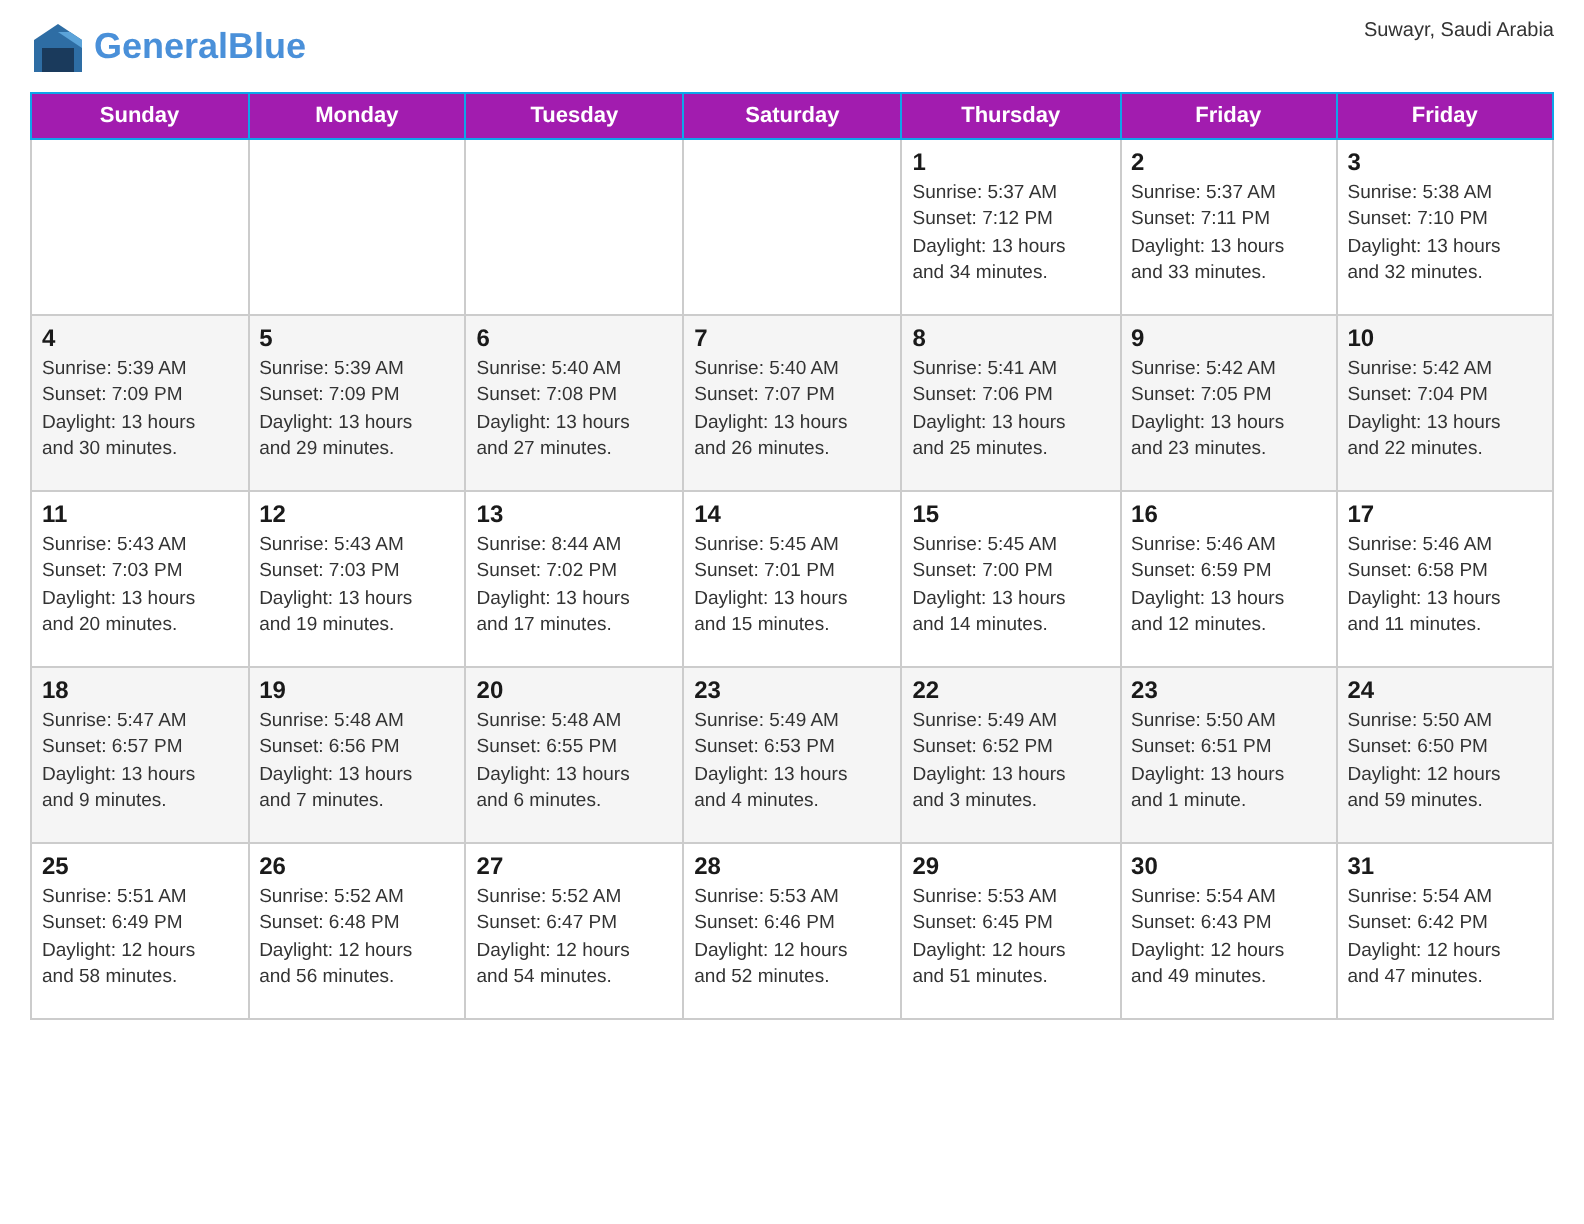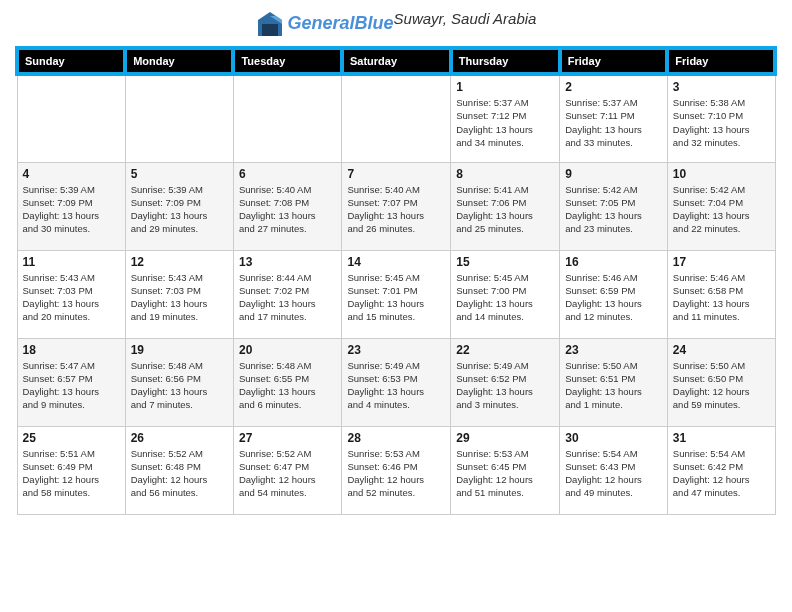--- a/index.html
+++ b/index.html
@@ -9,24 +9,23 @@
       width: 792px;
       height: 612px;
       overflow: hidden;
     }
     .page {
       width: 792px;
       padding: 10px 15px;
     }
     .header {
       display: flex;
-      justify-content: center;
+      justify-content: space-between;
       align-items: flex-start;
       margin-bottom: 8px;
-      font-style: italic;
     }
     .logo {
       display: flex;
       align-items: center;
       gap: 4px;
     }
     .logo-text {
       font-size: 18px;
       font-weight: bold;
       color: #1a3a5c;
@@ -41,36 +40,36 @@
     }
     .title-block {
       text-align: right;
     }
     .month-title {
       font-size: 36px;
       font-weight: normal;
       color: #1a1a1a;
     }
     .subtitle {
-      font-size: 15px;
+      font-size: 10px;
       color: #333;
     }
     .calendar {
       width: 100%;
       border-collapse: collapse;
       font-size: 10px;
     }
     .calendar th {
-      background-color: #000000;
+      background-color: #a21caf;
       color: #fff;
-      text-align: left;
+      text-align: center;
       padding: 5px 6px;
       font-size: 11px;
       font-weight: bold;
-      border: 4px solid #0ea5e9;
+      border: 1px solid #0ea5e9;
     }
     .calendar td {
       border: 1px solid #ccc;
       vertical-align: top;
       padding: 4px 5px;
       width: 113px;
       min-height: 70px;
       height: 88px;
     }
     .calendar tr:nth-child(even) td {

